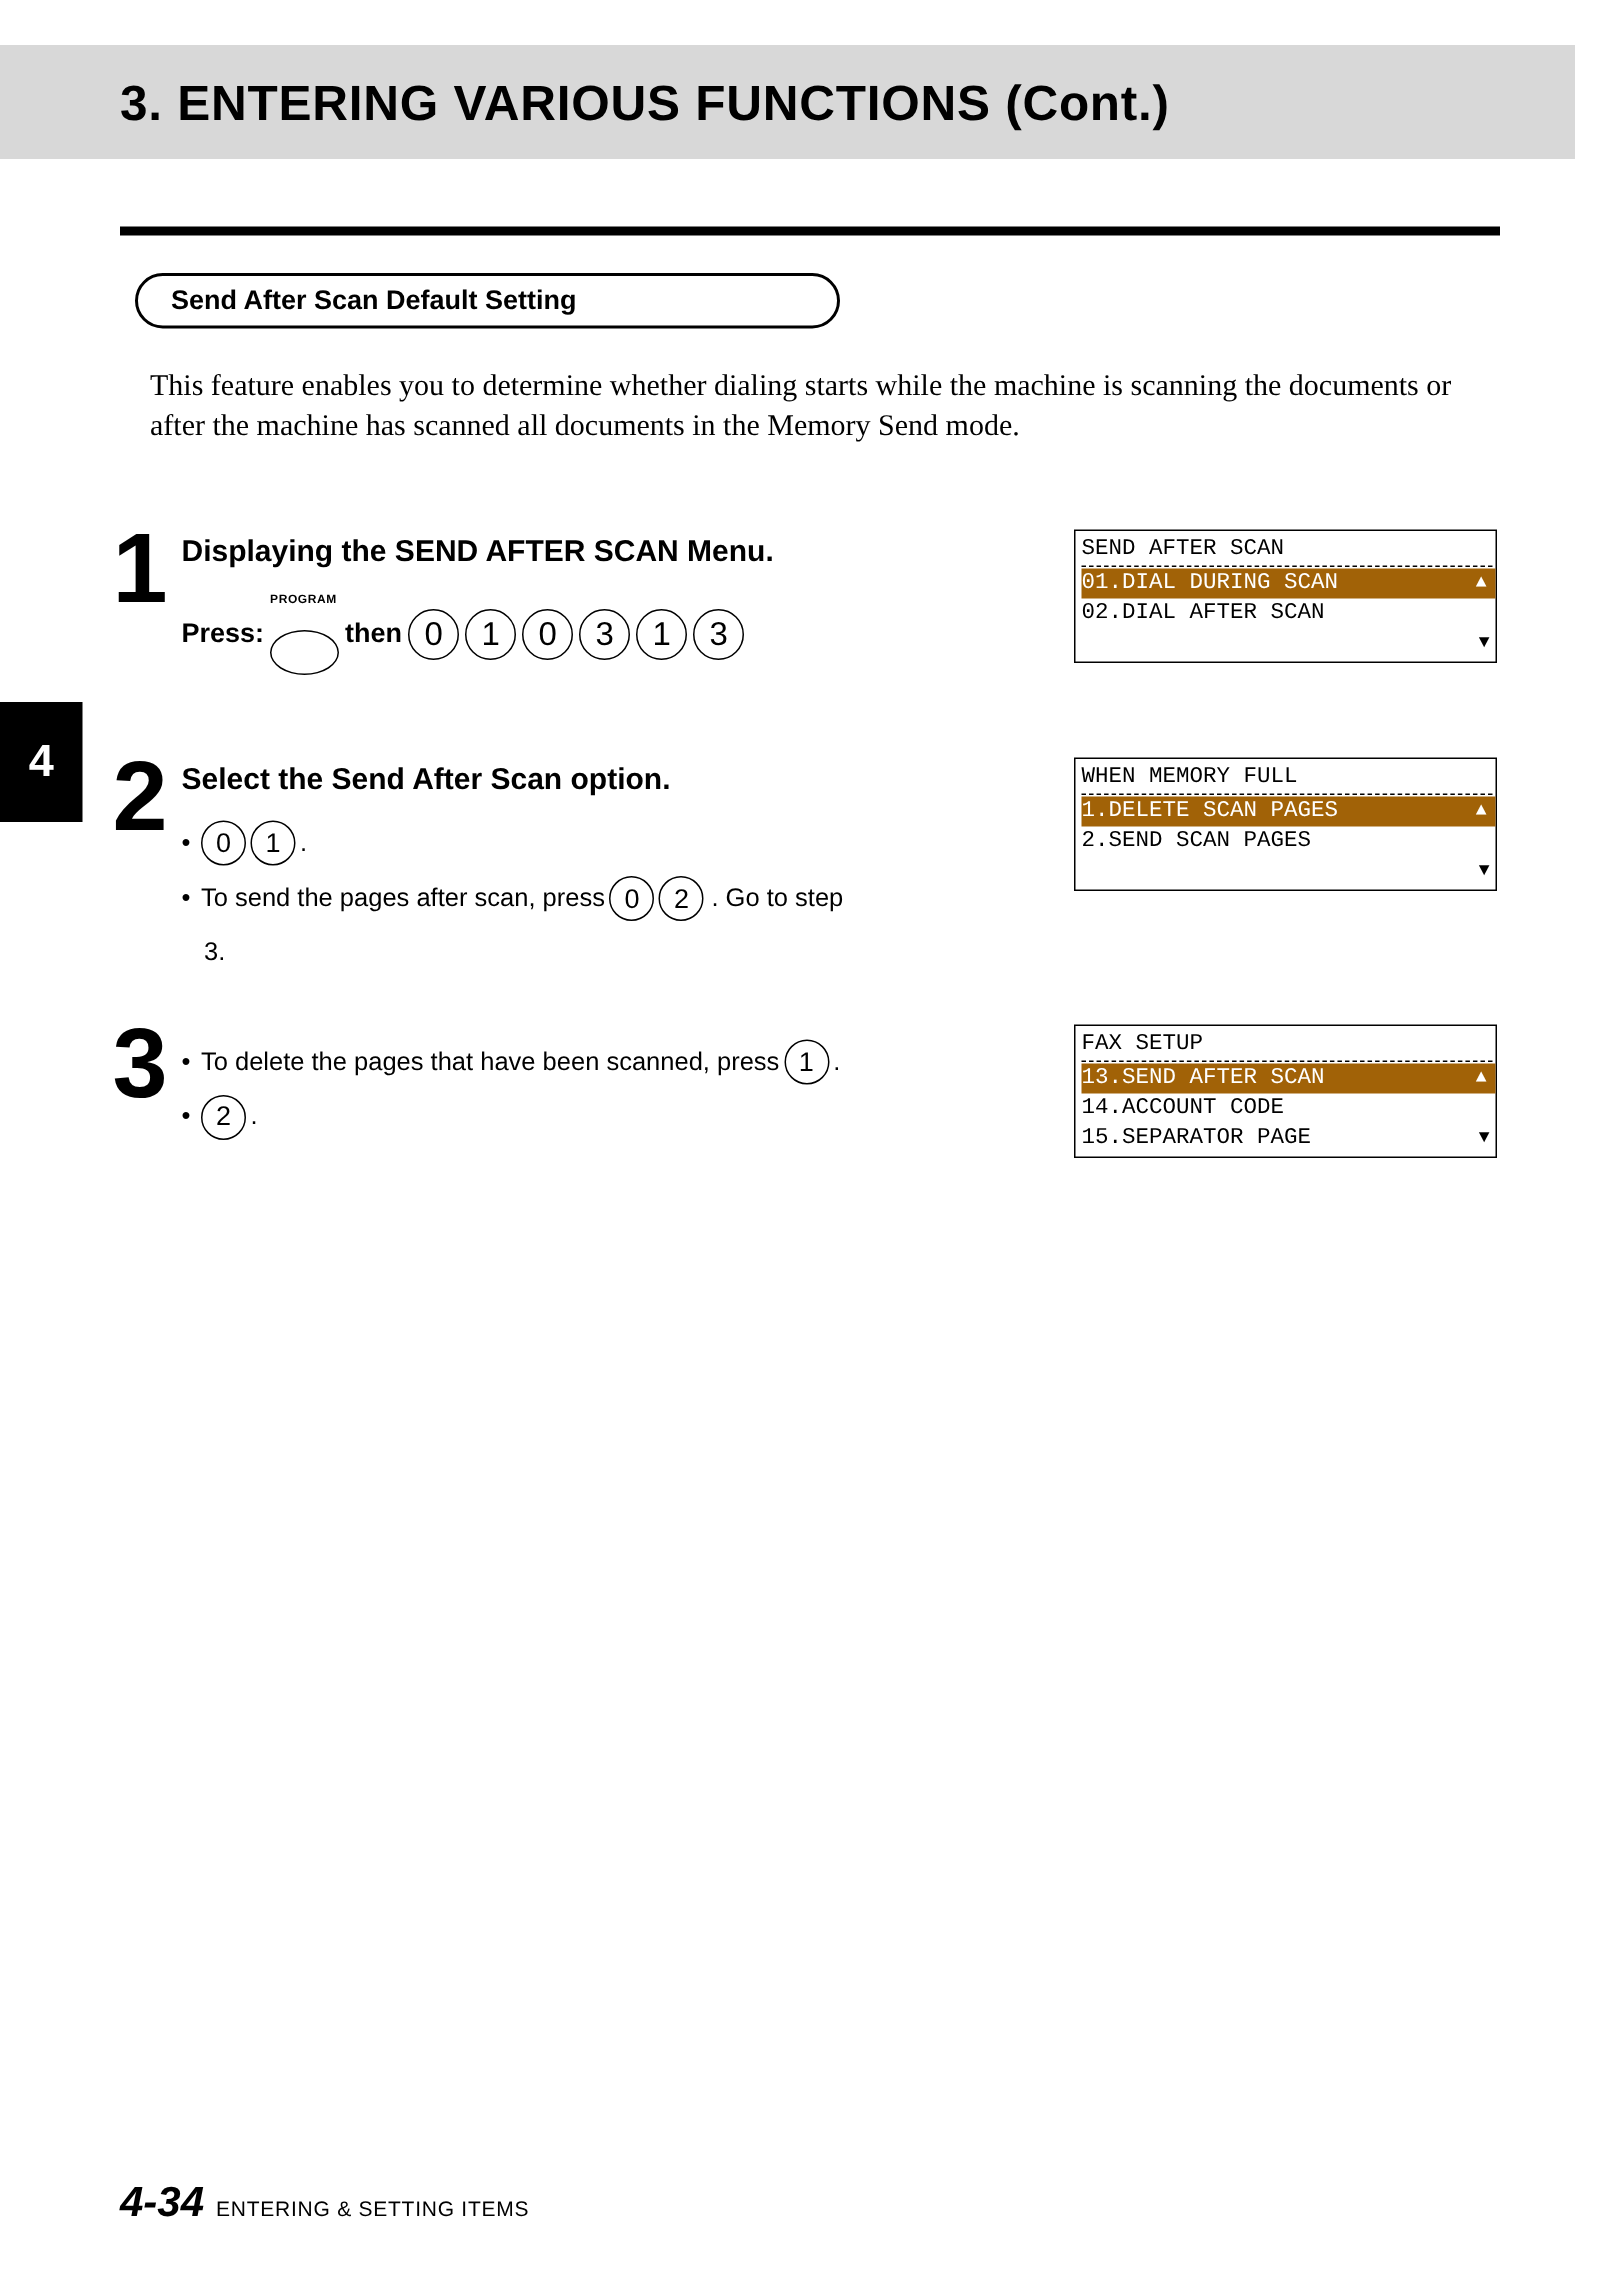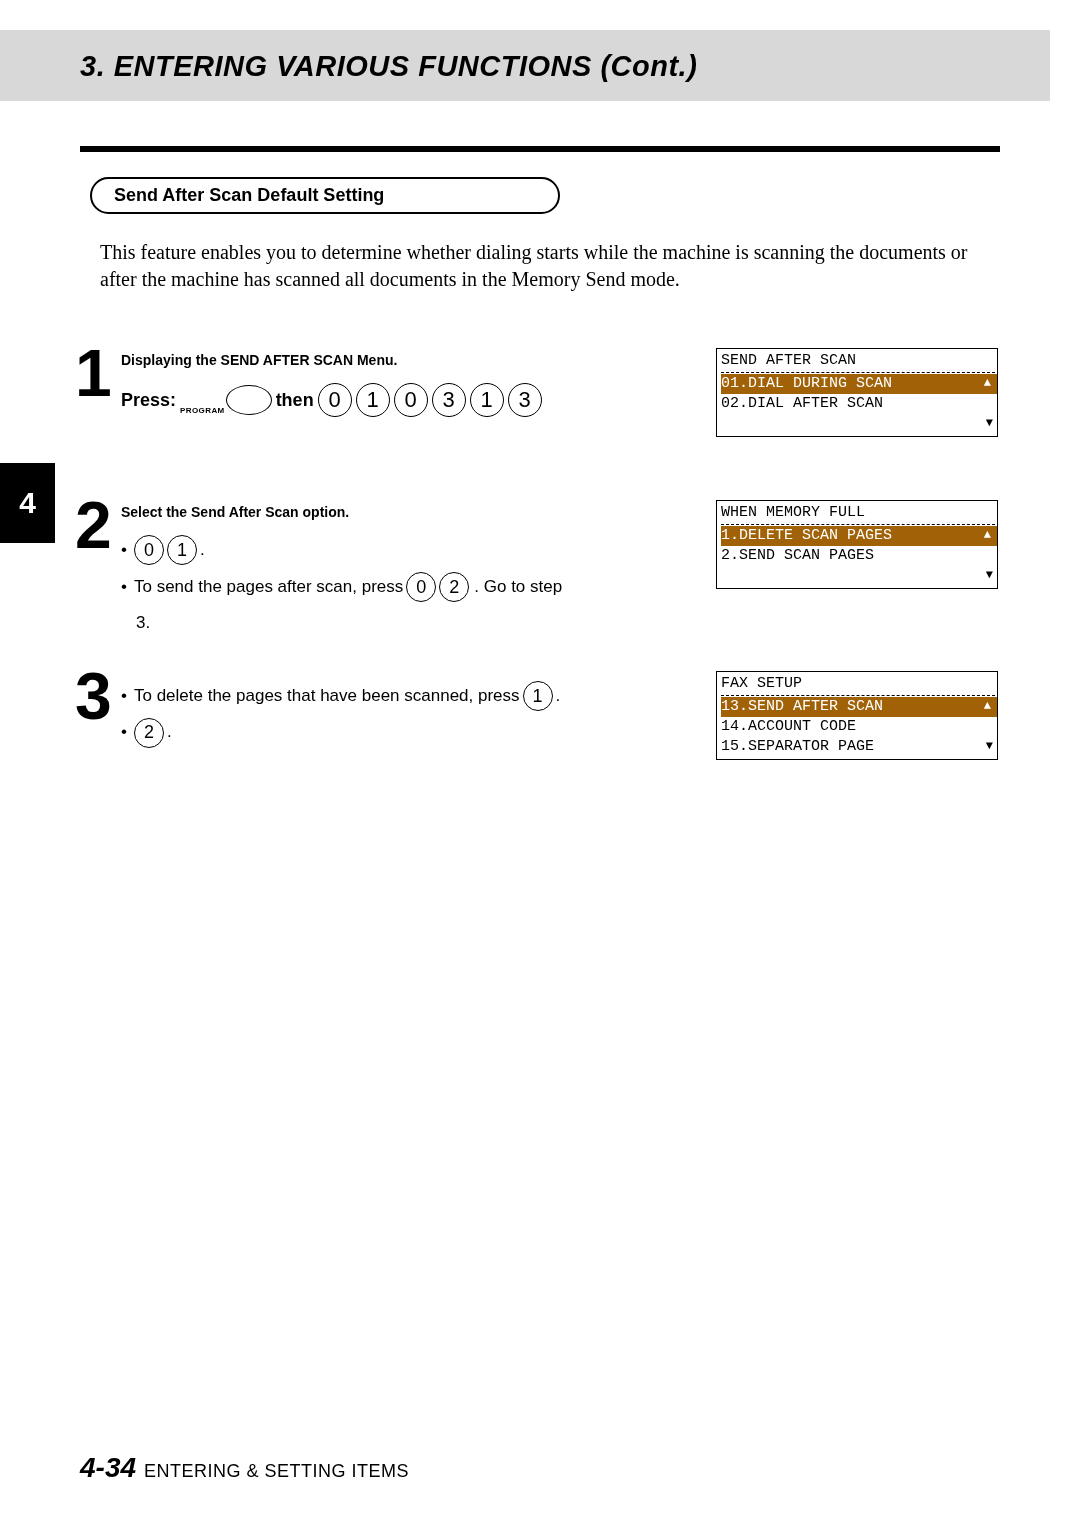--- a/index.html
+++ b/index.html
@@ -11,24 +11,23 @@
     height: 1526px;
     position: relative;
   }
   .header-bar {
     background: #d8d8d8;
     padding: 20px 30px 18px 80px;
     margin: 30px 30px 0 0;
   }
   .header-bar h1 {
     margin: 0;
-    font-size: 29px;
+    font-size: 33px;
     font-weight: bold;
     color: #000;
-    font-style: italic;
     letter-spacing: 0.5px;
   }
   .thick-rule {
     height: 6px;
     background: #000;
     margin: 45px 80px 25px 80px;
   }
   .pill {
     margin: 0 0 25px 90px;
     width: 470px;
@@ -81,21 +80,21 @@
     width: 46px;
     flex-shrink: 0;
     margin-top: -6px;
   }
   .step-body {
     flex: 1;
     padding-top: 4px;
   }
   .step-title {
     font-weight: bold;
-    font-size: 14px;
+    font-size: 20px;
     margin-bottom: 15px;
   }
   .press-line {
     display: flex;
     align-items: center;
     flex-wrap: wrap;
     gap: 4px;
     font-size: 18px;
     font-weight: bold;
   }
@@ -112,23 +111,23 @@
     font-family: Arial, sans-serif;
     box-sizing: border-box;
   }
   .key-small {
     width: 30px;
     height: 30px;
     font-size: 18px;
   }
   .program-key {
     display: inline-flex;
-    flex-direction: row;
-    align-items: flex-end;
-    gap: 1px;
+    flex-direction: column;
+    align-items: flex-start;
+    gap: 16px;
   }
   .program-label {
     font-size: 8px;
     font-weight: bold;
     letter-spacing: 0.4px;
   }
   .program-oval {
     width: 46px;
     height: 30px;
     border: 1.8px solid #000;
@@ -205,21 +204,21 @@
     display: flex;
     align-items: baseline;
   }
   .page-num {
     font-size: 28px;
     font-weight: bold;
     font-style: italic;
     margin-right: 8px;
   }
   .footer-text {
-    font-size: 18px;
+    font-size: 14px;
     letter-spacing: 0.5px;
   }
 </style>
 </head>
 <body>
 
 <div class="header-bar">
   <h1>3. ENTERING VARIOUS FUNCTIONS (Cont.)</h1>
 </div>
 

